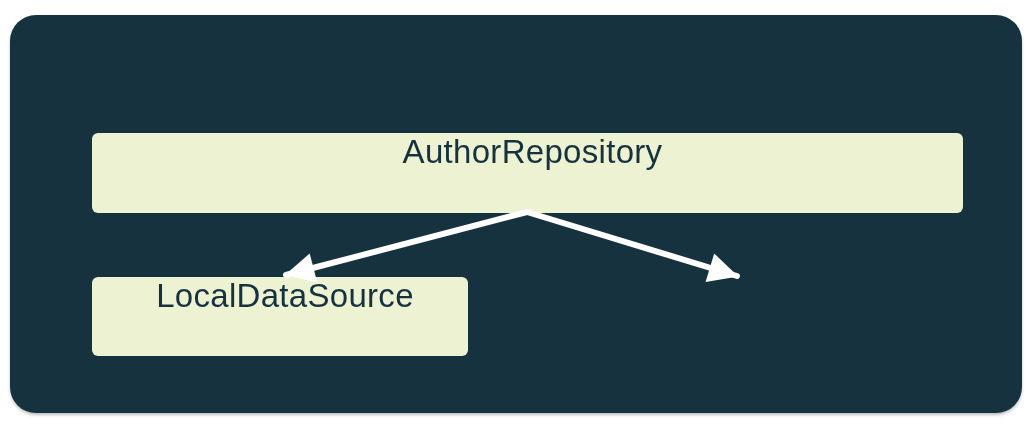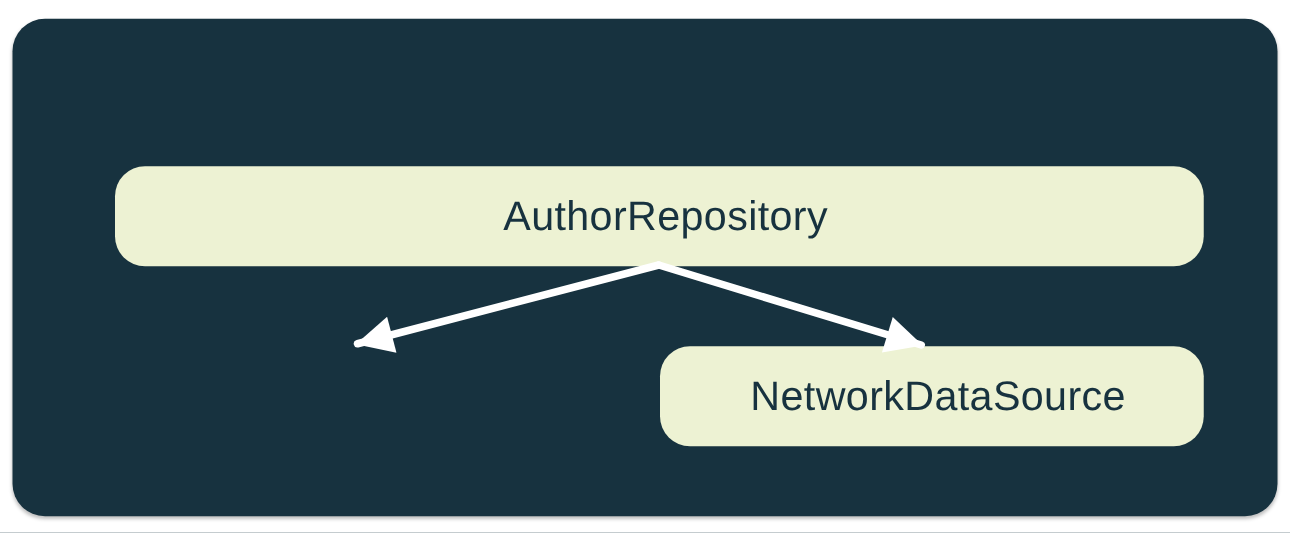--- a/index.html
+++ b/index.html
@@ -39,23 +39,22 @@
     top: 44px;
     font-size: 52px;
     font-weight: 400;
     letter-spacing: 0.5px;
     color: var(--title-text);
     white-space: nowrap;
   }
   .node {
     position: absolute;
     background: var(--node-bg);
-    border-radius: 24px;
+    border-radius: 6px;
     display: flex;
-    align-items: center;
     justify-content: center;
     color: var(--node-text);
     font-size: 33px;
     font-weight: 400;
     letter-spacing: 0.3px;
     white-space: nowrap;
     padding-left: 10px;
   }
   .node-author   { left: 92px;  top: 133px; width: 871px; height: 80px; }
   .node-local    { left: 92px;  top: 277px; width: 376px; height: 79px; }
@@ -73,24 +72,24 @@
 
 <div class="stage">
 
   <div class="container"></div>
 
 
   <div class="node node-author">
     <span>AuthorRepository</span>
   </div>
 
+  <div class="node node-local">
+    <span>LocalDataSource</span>
+  </div>
 
-  <div class="node node-network">
-    <span>NetworkDataSource</span>
-  </div>
 
   <svg class="arrows" viewBox="0 0 1032 426" xmlns="http://www.w3.org/2000/svg">
     <defs>
       <marker id="arrowhead" viewBox="0 0 12 12" refX="11" refY="6" markerWidth="5.4" markerHeight="5.4" orient="auto" markerUnits="strokeWidth">
         <path d="M0.5,0.5 L11.5,6 L0.5,11.5 Z" fill="var(--arrow)"></path>
       </marker>
     </defs>
     <line x1="527" y1="212" x2="286" y2="275" stroke="var(--arrow)" stroke-width="6" stroke-linecap="round" marker-end="url(#arrowhead)"></line>
     <line x1="527" y1="212" x2="737" y2="276" stroke="var(--arrow)" stroke-width="6" stroke-linecap="round" marker-end="url(#arrowhead)"></line>
   </svg>

